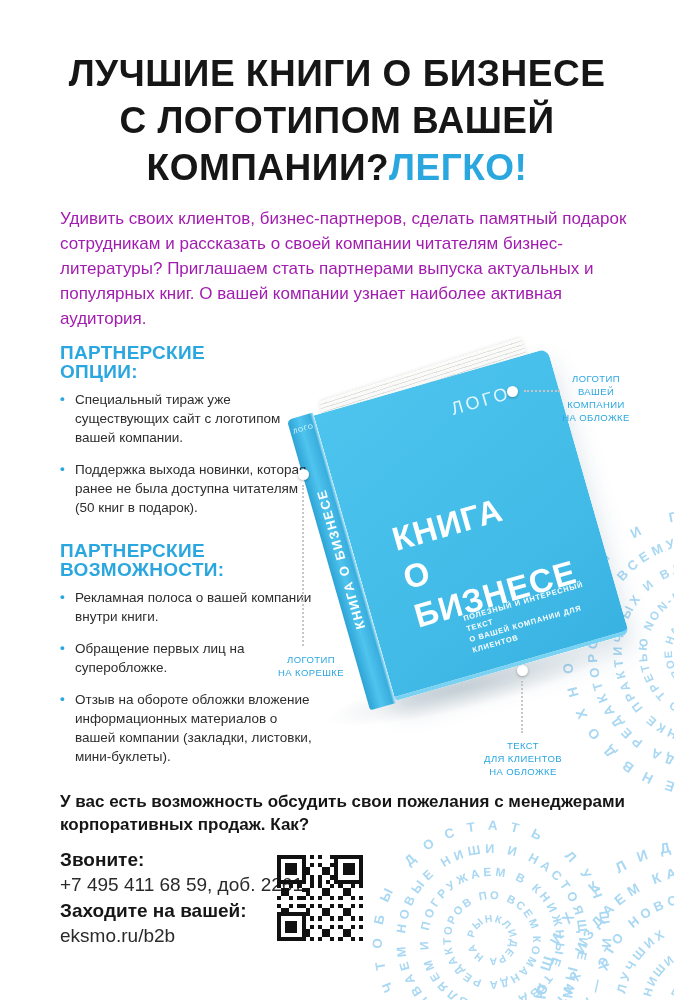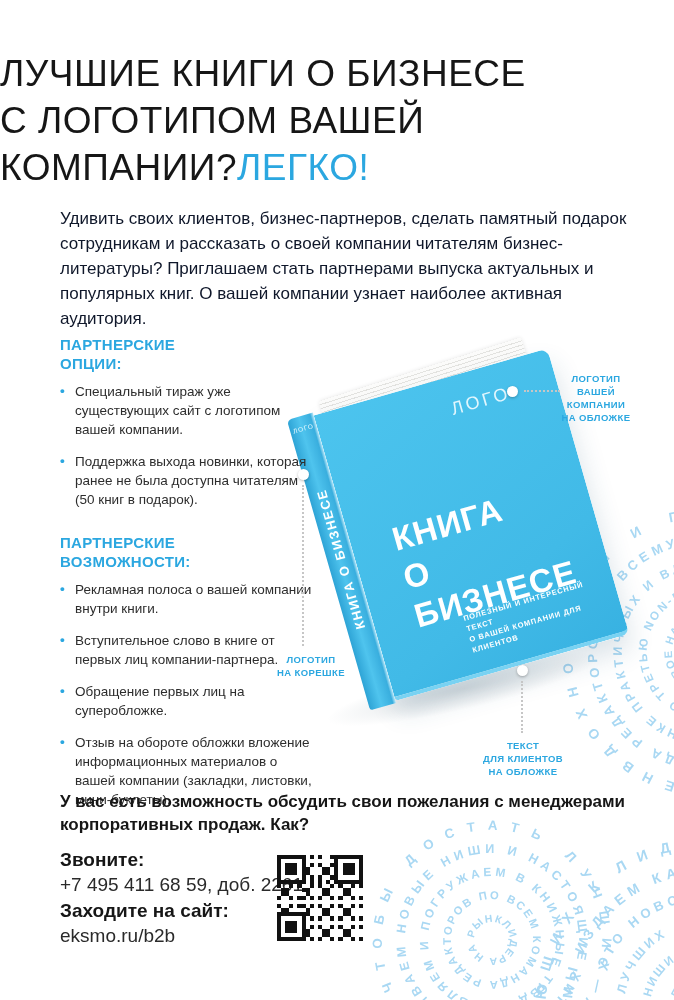--- a/index.html
+++ b/index.html
@@ -11,35 +11,35 @@
   html,body{margin:0;padding:0;background:#e9e9e9;}
   .page{
     position:relative;width:674px;height:1000px;margin:0 auto;background:#fff;
     overflow:hidden;font-family:"Liberation Sans","DejaVu Sans",sans-serif;color:var(--ink);
   }
   
   #decor{position:absolute;left:0;top:0;z-index:1;pointer-events:none;}
   #decor text{fill:var(--decor);font-weight:700;font-family:"Liberation Sans",sans-serif;}
   
   .title{
-    position:absolute;left:0;top:50px;width:100%;margin:0;
-    font-size:37px;line-height:47px;font-weight:400;letter-spacing:.5px;color:#161616;z-index:3;
+    position:absolute;left:0;top:50px;width:100%;text-align:center;margin:0;
+    font-size:37px;line-height:47px;font-weight:700;letter-spacing:.5px;color:#161616;z-index:3;
   }
   .title span{display:block;}
   .title .l3{display:block;}
   .title .l3 .pre{display:inline;}
   .title .accent{display:inline;color:var(--accent);}
   .intro{
     position:absolute;left:60px;top:206px;width:578px;margin:0;
-    font-size:17px;line-height:25px;color:#0f172a;z-index:3;
+    font-size:17px;line-height:25px;color:#a21caf;z-index:3;
   }
   
   .col{position:absolute;left:60px;top:331px;width:252px;z-index:3;}
   .col h3{
-    margin:4px 0 9px 0;color:var(--accent);font-size:15px;line-height:19px;
+    margin:12px 0 9px 0;color:var(--accent);font-size:19px;line-height:19px;
     font-weight:700;letter-spacing:.3px;
   }
   .col h3 span{display:block;}
   .col ul{list-style:none;margin:0;padding:0;}
   .col li{
     position:relative;margin:0 0 13px 0;padding-left:15px;
     font-size:13.5px;line-height:19px;color:#2d2d2d;
   }
   .col li::before{content:"•";position:absolute;left:0;top:-1px;color:var(--accent);font-weight:700;}
   .sec2{margin-top:24px;display:block;}
@@ -95,21 +95,21 @@
     box-shadow:0 1px 3px rgba(0,0,0,.28);z-index:4;
   }
   #dot-cover{left:507px;top:386px;}
   #dot-spine{left:298px;top:469px;}
   #dot-back{left:517px;top:665px;}
   .leader{position:absolute;z-index:4;}
   #leader-cover{left:524px;top:390px;width:36px;border-top:2px dotted #c6c6c6;}
   #leader-spine{left:302px;top:485px;height:161px;border-left:2px dotted #c6c6c6;}
   #leader-back{left:521px;top:681px;height:52px;border-left:2px dotted #c6c6c6;}
   .callout{
-    position:absolute;z-index:4;color:var(--accent);font-weight:700;text-transform:uppercase;
+    position:absolute;z-index:4;color:var(--accent);font-weight:400;text-transform:uppercase;
     font-size:9.5px;line-height:13px;letter-spacing:.4px;text-align:center;
   }
   .callout span{display:block;}
   #callout-cover{left:556px;top:372px;width:80px;}
   #callout-spine{left:270px;top:653px;width:82px;}
   #callout-back{left:478px;top:739px;width:90px;}
   
   .contact-q{
     position:absolute;left:60px;top:790px;width:575px;margin:0;z-index:3;
     font-size:17px;line-height:23px;font-weight:700;color:#161616;
@@ -186,21 +186,20 @@
         <li>Поддержка выхода новинки, которая ранее не была доступна читателям (50 книг в подарок).</li>
       </ul>
 
     <div class="sec2">
       <h3>
         <span>ПАРТНЕРСКИЕ</span>
         <span>ВОЗМОЖНОСТИ:</span>
       </h3>
       <ul>
           <li>Рекламная полоса о вашей компании внутри книги.</li>
-          <li>Вступительное слово в книге от первых лиц компании-партнера.</li>
           <li>Обращение первых лиц на суперобложке.</li>
           <li>Отзыв на обороте обложки вложение информационных материалов о вашей компании (закладки, листовки, мини-буклеты).</li>
         </ul>
     </div>
   </div>
 
   <div class="book-shadow"></div>
 
   <div class="book">
     <div class="pages"></div>
@@ -241,21 +240,21 @@
   </div>
   <div class="callout" id="callout-back">
     <span>ТЕКСТ</span>
     <span>ДЛЯ КЛИЕНТОВ</span>
     <span>НА ОБЛОЖКЕ</span>
   </div>
 
   <p class="contact-q">У вас есть возможность обсудить свои пожелания с менеджерами корпоративных продаж. Как?</p>
   <div class="c-label" id="call-label">Звоните:</div>
   <div class="c-value" id="phone">+7 495 411 68 59, доб. 2261</div>
-  <div class="c-label" id="site-label">Заходите на сайт:</div>
+  <div class="c-label" id="site-label">Заходите на вашей:</div>
   <div class="c-value" id="site-url">eksmo.ru/b2b</div>
 
   <div id="qr"><svg viewBox="0 0 21 21" width="86" height="86" style="shape-rendering: crispedges;">
         <rect x="0" y="0" width="1" height="1" fill="#111"></rect>
         <rect x="1" y="0" width="1" height="1" fill="#111"></rect>
         <rect x="2" y="0" width="1" height="1" fill="#111"></rect>
         <rect x="3" y="0" width="1" height="1" fill="#111"></rect>
         <rect x="4" y="0" width="1" height="1" fill="#111"></rect>
         <rect x="5" y="0" width="1" height="1" fill="#111"></rect>
         <rect x="6" y="0" width="1" height="1" fill="#111"></rect>

